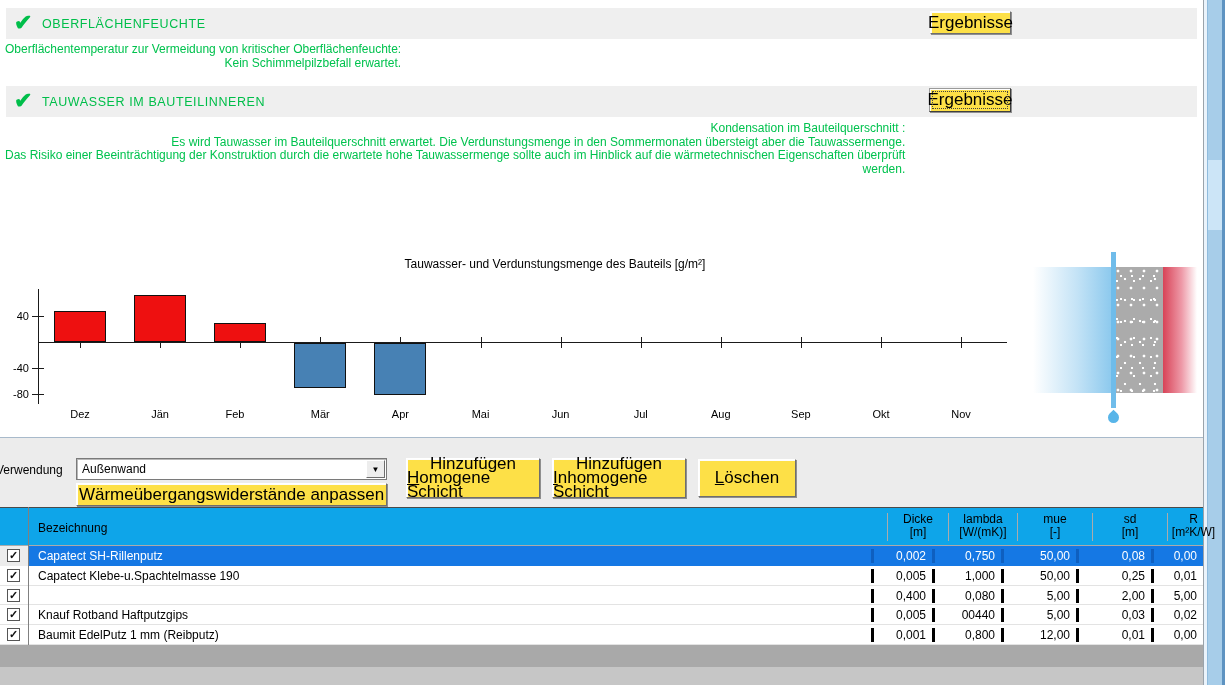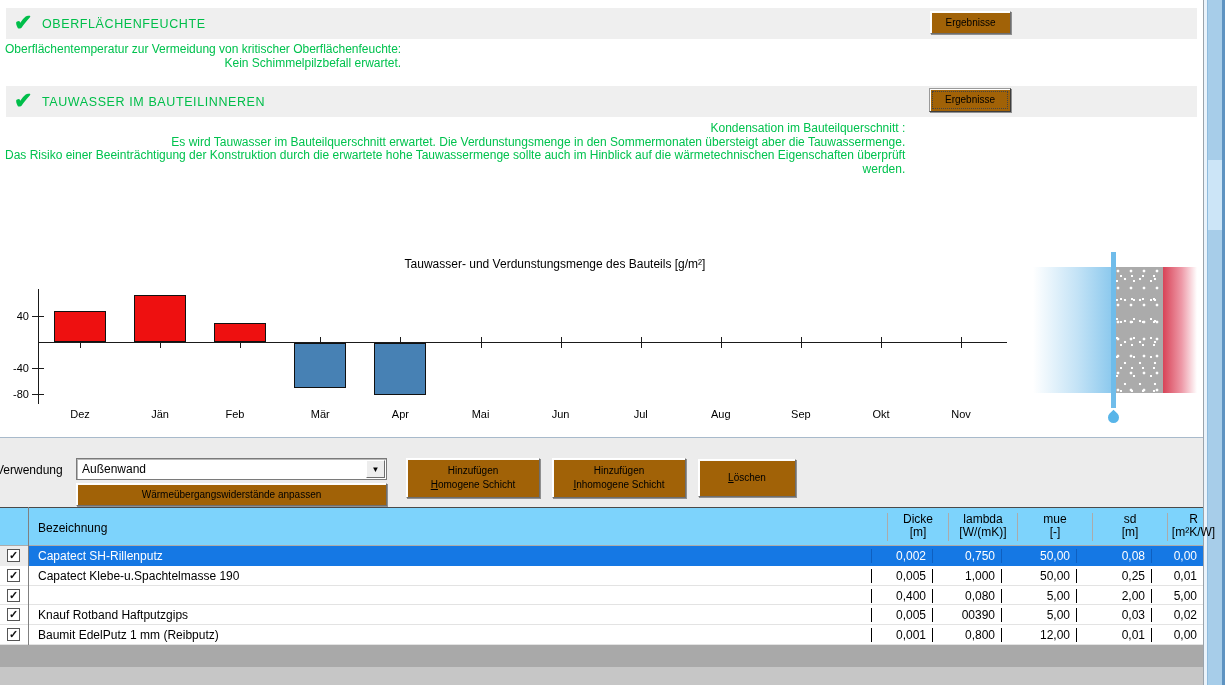--- a/index.html
+++ b/index.html
@@ -16,21 +16,21 @@
     color:#00BE4A;font-size:22px;font-weight:bold;line-height:22px;
   }
   .band-title{
     color:#00BE4A;font-size:12.5px;letter-spacing:0.6px;font-weight:400;
   }
   .green-text{
     color:#00C24E;font-size:12px;line-height:13.6px;white-space:pre-line;text-align:right;
   }
   
   .btn{
-    background:#a16207;color:#000;font-size:10px;text-align:center;
+    background:#fde047;color:#000;font-size:17px;
     border:1px solid;border-color:#FFFFFF #6E6E6E #6E6E6E #FFFFFF;
     box-shadow:1px 1px 0 #8F8F8F, inset 1px 1px 0 #FDFDFD;
     display:flex;align-items:center;justify-content:center;box-sizing:border-box;
     cursor:default;line-height:14px;
   }
   .btn.focused{outline:1px dotted #444;outline-offset:-4px;}
   u{text-decoration:underline;}
   
   .axis-line{background:#1A1A1A;}
   .tick-label{font-size:11px;color:#000;text-align:right;}
@@ -59,26 +59,26 @@
     font-size:12px;display:flex;align-items:center;
   }
   .combo-text{padding-left:5px;flex:1;}
   .combo-btn{
     width:19px;height:18px;margin-right:1px;background:#EDEDED;
     border:1px solid;border-color:#FFFFFF #6E6E6E #6E6E6E #FFFFFF;
     display:flex;align-items:center;justify-content:center;box-sizing:border-box;
     font-size:8px;color:#000;
   }
   
-  .tbl-header{background:#7dd3fc;border-top:1px solid #4A4A4A;border-bottom:1px solid #ABABAB;box-sizing:border-box;}
+  .tbl-header{background:#0ea5e9;border-top:1px solid #4A4A4A;border-bottom:1px solid #ABABAB;box-sizing:border-box;}
   .hdr-text{font-size:12px;color:#000;}
   .hdr-num{font-size:12px;color:#000;text-align:center;line-height:13px;}
   .row{box-sizing:border-box;font-size:12px;}
   .row .name-cell{position:absolute;left:38px;top:3px;white-space:nowrap;}
-  .num-cell{position:absolute;top:3px;text-align:right;box-sizing:border-box;padding-right:6px;border-left:1px solid #000000;height:14px;}
+  .num-cell{position:absolute;top:3px;text-align:right;box-sizing:border-box;padding-right:6px;border-left:3px solid #000000;height:14px;}
   .vline{background:#808080;width:1px;}
   .cb{
     position:absolute;left:7px;top:3px;width:13px;height:13px;background:#FFFFFF;
     border:1px solid #555;box-sizing:border-box;font-size:11px;line-height:11px;
     text-align:center;font-weight:bold;color:#111;
   }
   
   .sb-track{background:#EAF3FB;}
   .sb-bar{background:#A7CDE9;border-left:1px solid #8FBBDD;}
   .sb-thumb{background:#CCE5F7;}
@@ -225,21 +225,21 @@
       <div class="num-cell" style="left: 932px; width: 69px;">0,080</div>
       <div class="num-cell" style="left: 1001px; width: 75px;">5,00</div>
       <div class="num-cell" style="left: 1076px; width: 75px;">2,00</div>
       <div class="num-cell" style="left: 1151px; width: 52px;">5,00</div>
     </div>
     <div class="abs row" style="left: 0px; top: 59.4px; width: 1203px; height: 19.8px; border-bottom: 1px solid rgb(227, 227, 227); background: rgb(255, 255, 255);">
       <div class="cb">✓</div>
       <div class="abs" style="left: 29px; top: 0px; width: 1174px; height: 19.8px;"></div>
       <div class="name-cell" style="color: rgb(0, 0, 0);">Knauf Rotband Haftputzgips</div>
       <div class="num-cell" style="left: 871px; width: 61px;">0,005</div>
-      <div class="num-cell" style="left: 932px; width: 69px;">00390</div>
+      <div class="num-cell" style="left: 932px; width: 69px;">00440</div>
       <div class="num-cell" style="left: 1001px; width: 75px;">5,00</div>
       <div class="num-cell" style="left: 1076px; width: 75px;">0,03</div>
       <div class="num-cell" style="left: 1151px; width: 52px;">0,02</div>
     </div>
     <div class="abs row" style="left: 0px; top: 79.2px; width: 1203px; height: 19.8px; border-bottom: 1px solid rgb(227, 227, 227); background: rgb(255, 255, 255);">
       <div class="cb">✓</div>
       <div class="abs" style="left: 29px; top: 0px; width: 1174px; height: 19.8px;"></div>
       <div class="name-cell" style="color: rgb(0, 0, 0);">Baumit EdelPutz 1 mm (Reibputz)</div>
       <div class="num-cell" style="left: 871px; width: 61px;">0,001</div>
       <div class="num-cell" style="left: 932px; width: 69px;">0,800</div>

